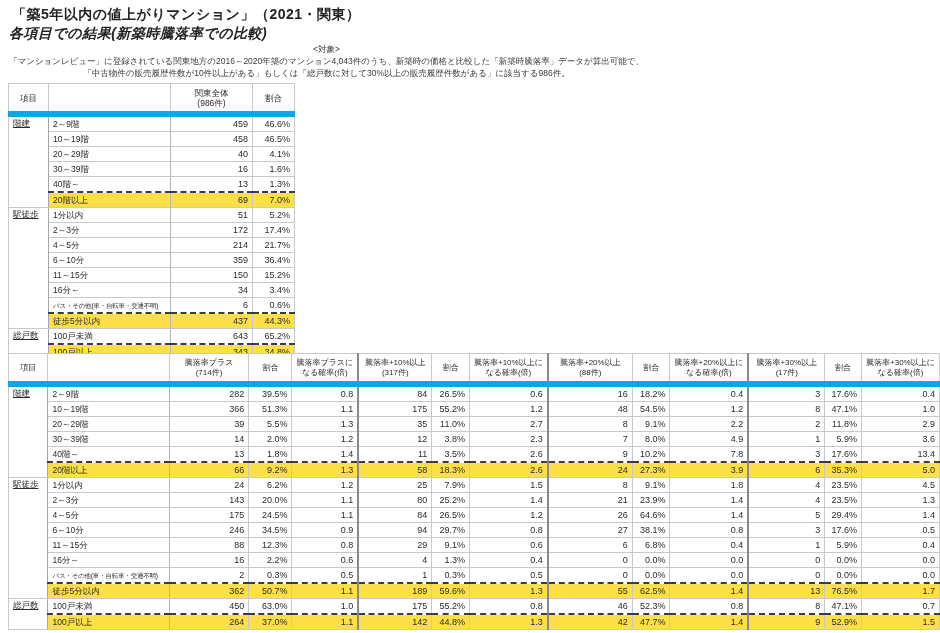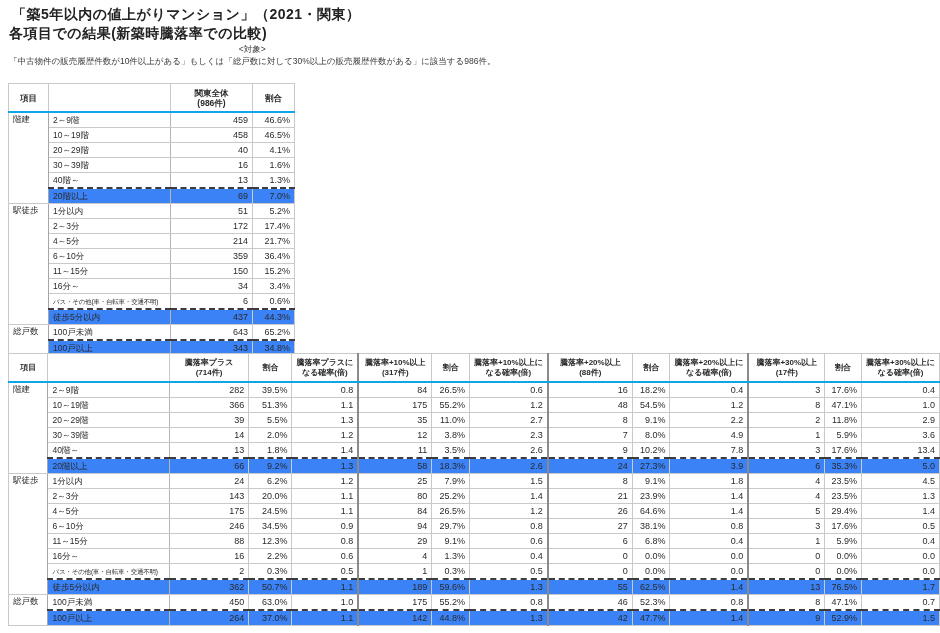--- a/index.html
+++ b/index.html
@@ -1,57 +1,58 @@
 <!DOCTYPE html>
 <html><head>
 <meta charset="utf-8">
 <style>
   html,body{margin:0;padding:0;background:#ffffff;}
   .page{
     position:relative;width:940px;height:633px;background:#fff;overflow:hidden;
     font-family:"Liberation Sans","DejaVu Sans",sans-serif;color:#222;
   }
   .title{position:absolute;left:12px;top:6px;font-size:14px;font-weight:bold;letter-spacing:0.5px;}
-  .subtitle{position:absolute;left:9px;top:25px;font-size:14px;font-weight:bold;letter-spacing:0.5px;}
+  .subtitle{position:absolute;left:9px;top:25px;font-size:14px;font-weight:bold;letter-spacing:0.5px;font-style:italic;}
   .note{position:absolute;left:9px;top:44px;font-size:8.5px;color:#3a3a3a;line-height:11px;text-align:center;}
   .note div{margin-bottom:1px;}
 
   table{border-collapse:collapse;table-layout:fixed;background:#fff;border:1.5px solid #7f7f7f;}
   #summary-table{position:absolute;left:8px;top:83px;}
   #detail-table{position:absolute;left:8px;top:353px;}
 
   td,th{
     border:1px solid #c9c9c9;
     padding:0 4px;height:14px;line-height:13px;
     white-space:nowrap;overflow:hidden;
     font-size:9px;color:#2a2a2a;background:#fff;
   }
   thead th{
-    font-weight:bold;text-align:center;vertical-align:middle;
+    font-weight:normal;text-align:center;vertical-align:middle;
     height:27px;font-size:8px;line-height:10px;
-    border-bottom:2px solid #0ea5e9;
+    border-bottom:6px solid #0ea5e9;
   }
   #summary-table thead th{font-size:8.5px;}
-  td.grp{vertical-align:top;text-align:left;font-size:8.5px;border-right:1px solid #a6a6a6;background:#fff;}
+  td.grp{vertical-align:top;text-align:left;font-size:8.5px;border-right:1px solid #a6a6a6;background:#fff;text-decoration:underline;}
   td.cat{text-align:left;font-size:8.5px;border-right:1px solid #b5b5b5;}
   td.cat.sm{font-size:6.5px;letter-spacing:-0.2px;}
   td.num{text-align:right;}
   .tl{border-left:2px solid #8a8a8a !important;margin-left:46px;}
   tr.sec td{border-top:1px solid #979797;}
-  tr.sum td{border-top:2px dashed #3c3c3c;background:#3b82f6;}
+  tr.sum td{border-top:2px dashed #3c3c3c;background:#fde047;}
   .hl{display:block;text-align:center;}
 </style>
 </head>
 <body>
 
 <div class="page">
   <div class="title">「築5年以内の値上がりマンション」（2021・関東）</div>
   <div class="subtitle">各項目での結果(新築時騰落率での比較)</div>
   <div class="note">
     <div>&lt;対象&gt;</div>
+    <div>「マンションレビュー」に登録されている関東地方の2016～2020年築のマンション4,043件のうち、新築時の価格と比較した「新築時騰落率」データが算出可能で、</div>
     <div>「中古物件の販売履歴件数が10件以上がある」もしくは「総戸数に対して30%以上の販売履歴件数がある」に該当する986件。</div>
   </div>
   <table id="summary-table">
       <colgroup>
         <col style="width: 40px;">
         <col style="width: 122px;">
         <col style="width: 82px;">
         <col style="width: 42px;">
       </colgroup>
       <thead>

